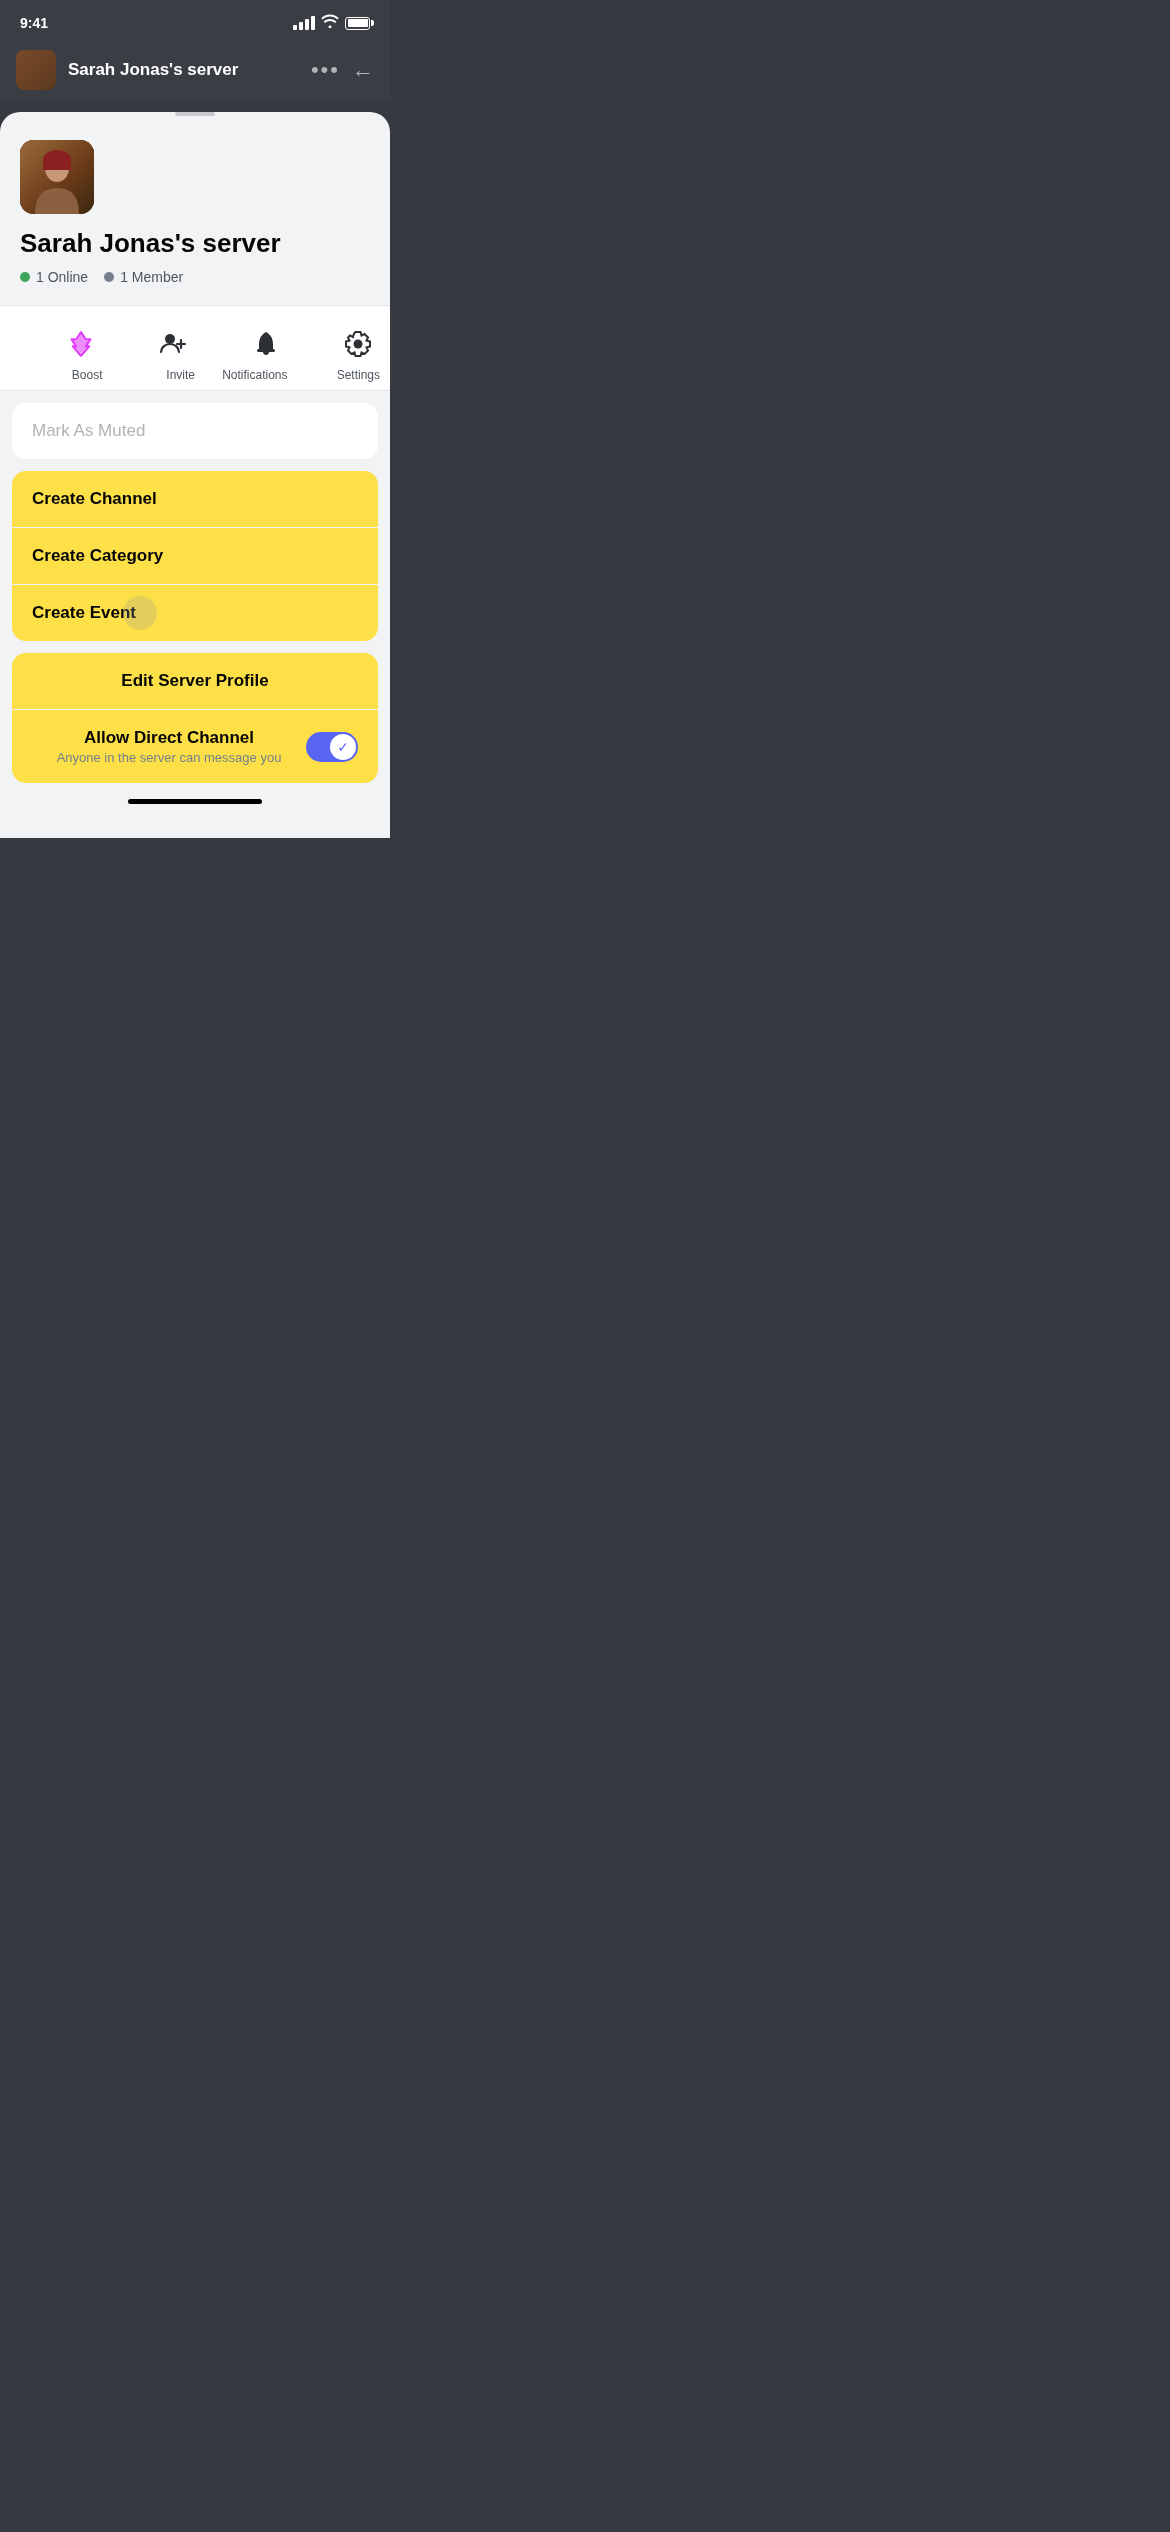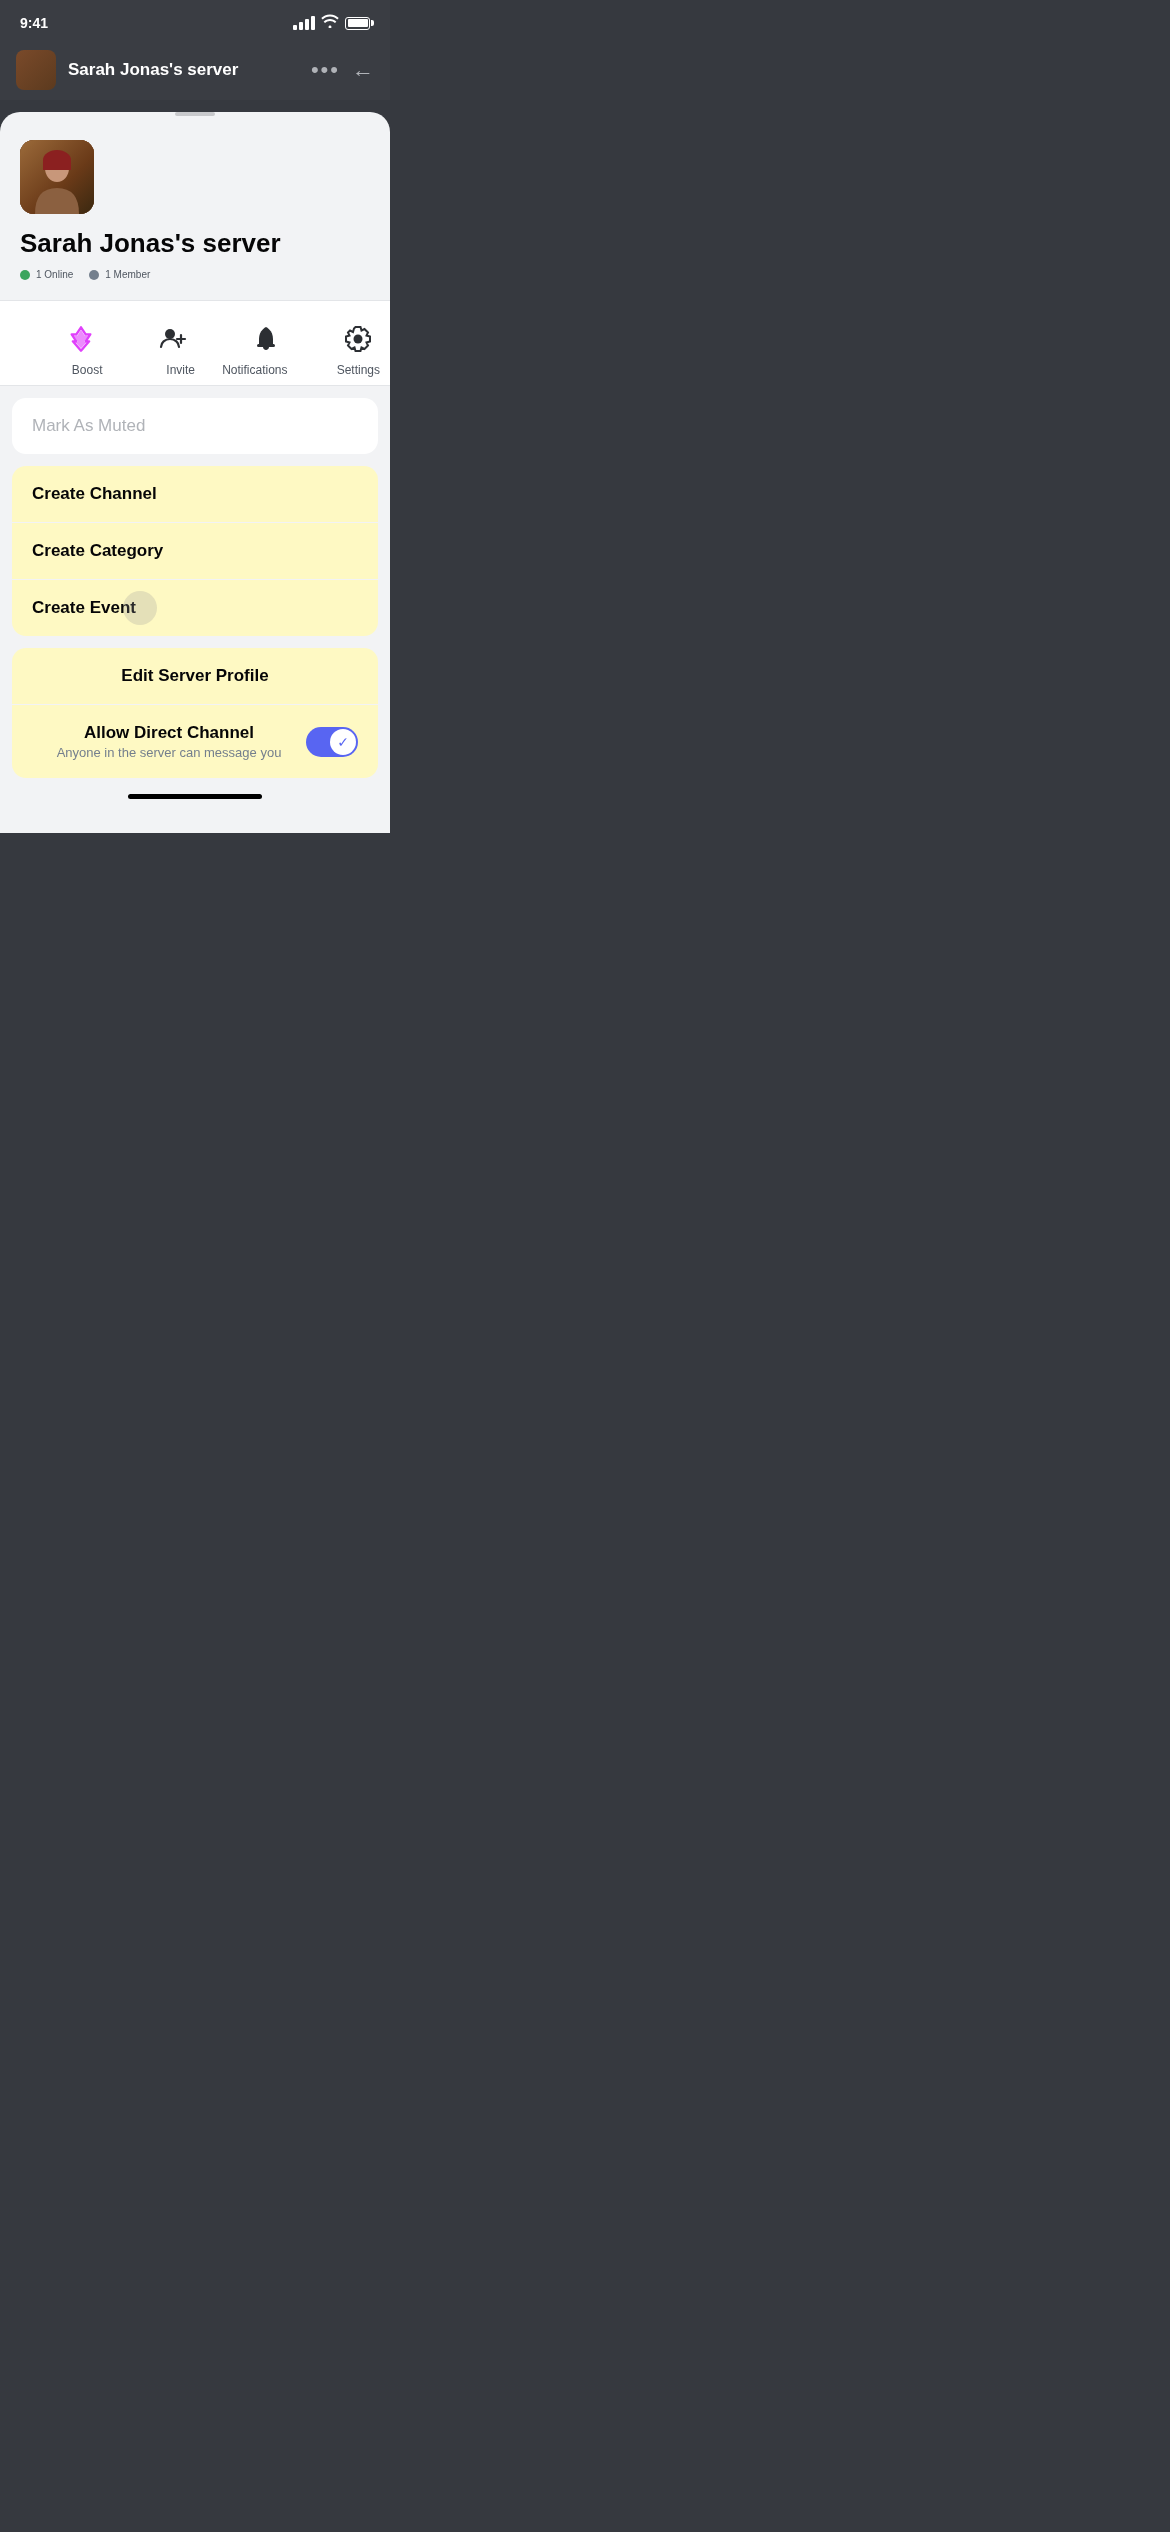--- a/index.html
+++ b/index.html
@@ -178,21 +178,21 @@
       gap: 6px;
     }
     .stat-dot {
       width: 10px;
       height: 10px;
       border-radius: 50%;
     }
     .stat-dot.online { background: #3ba55d; }
     .stat-dot.member { background: #747f8d; }
     .stat-text {
-      font-size: 10px;
+      font-size: 14px;
       color: #4f5660;
       font-weight: 500;
     }
 
     
     .action-row {
       display: flex;
       justify-content: space-around;
       padding: 16px 10px 8px 10px;
       border-top: 1px solid #e3e5e8;
@@ -226,21 +226,21 @@
     }
 
     
     .boost-svg {
       width: 28px;
       height: 28px;
     }
 
     
     .menu-card {
-      background: #fef9c3;
+      background: #fde047;
       border-radius: 14px;
       margin: 0 12px 12px 12px;
       overflow: hidden;
     }
     .menu-item {
       display: flex;
       align-items: center;
       justify-content: space-between;
       padding: 18px 20px;
       cursor: pointer;

